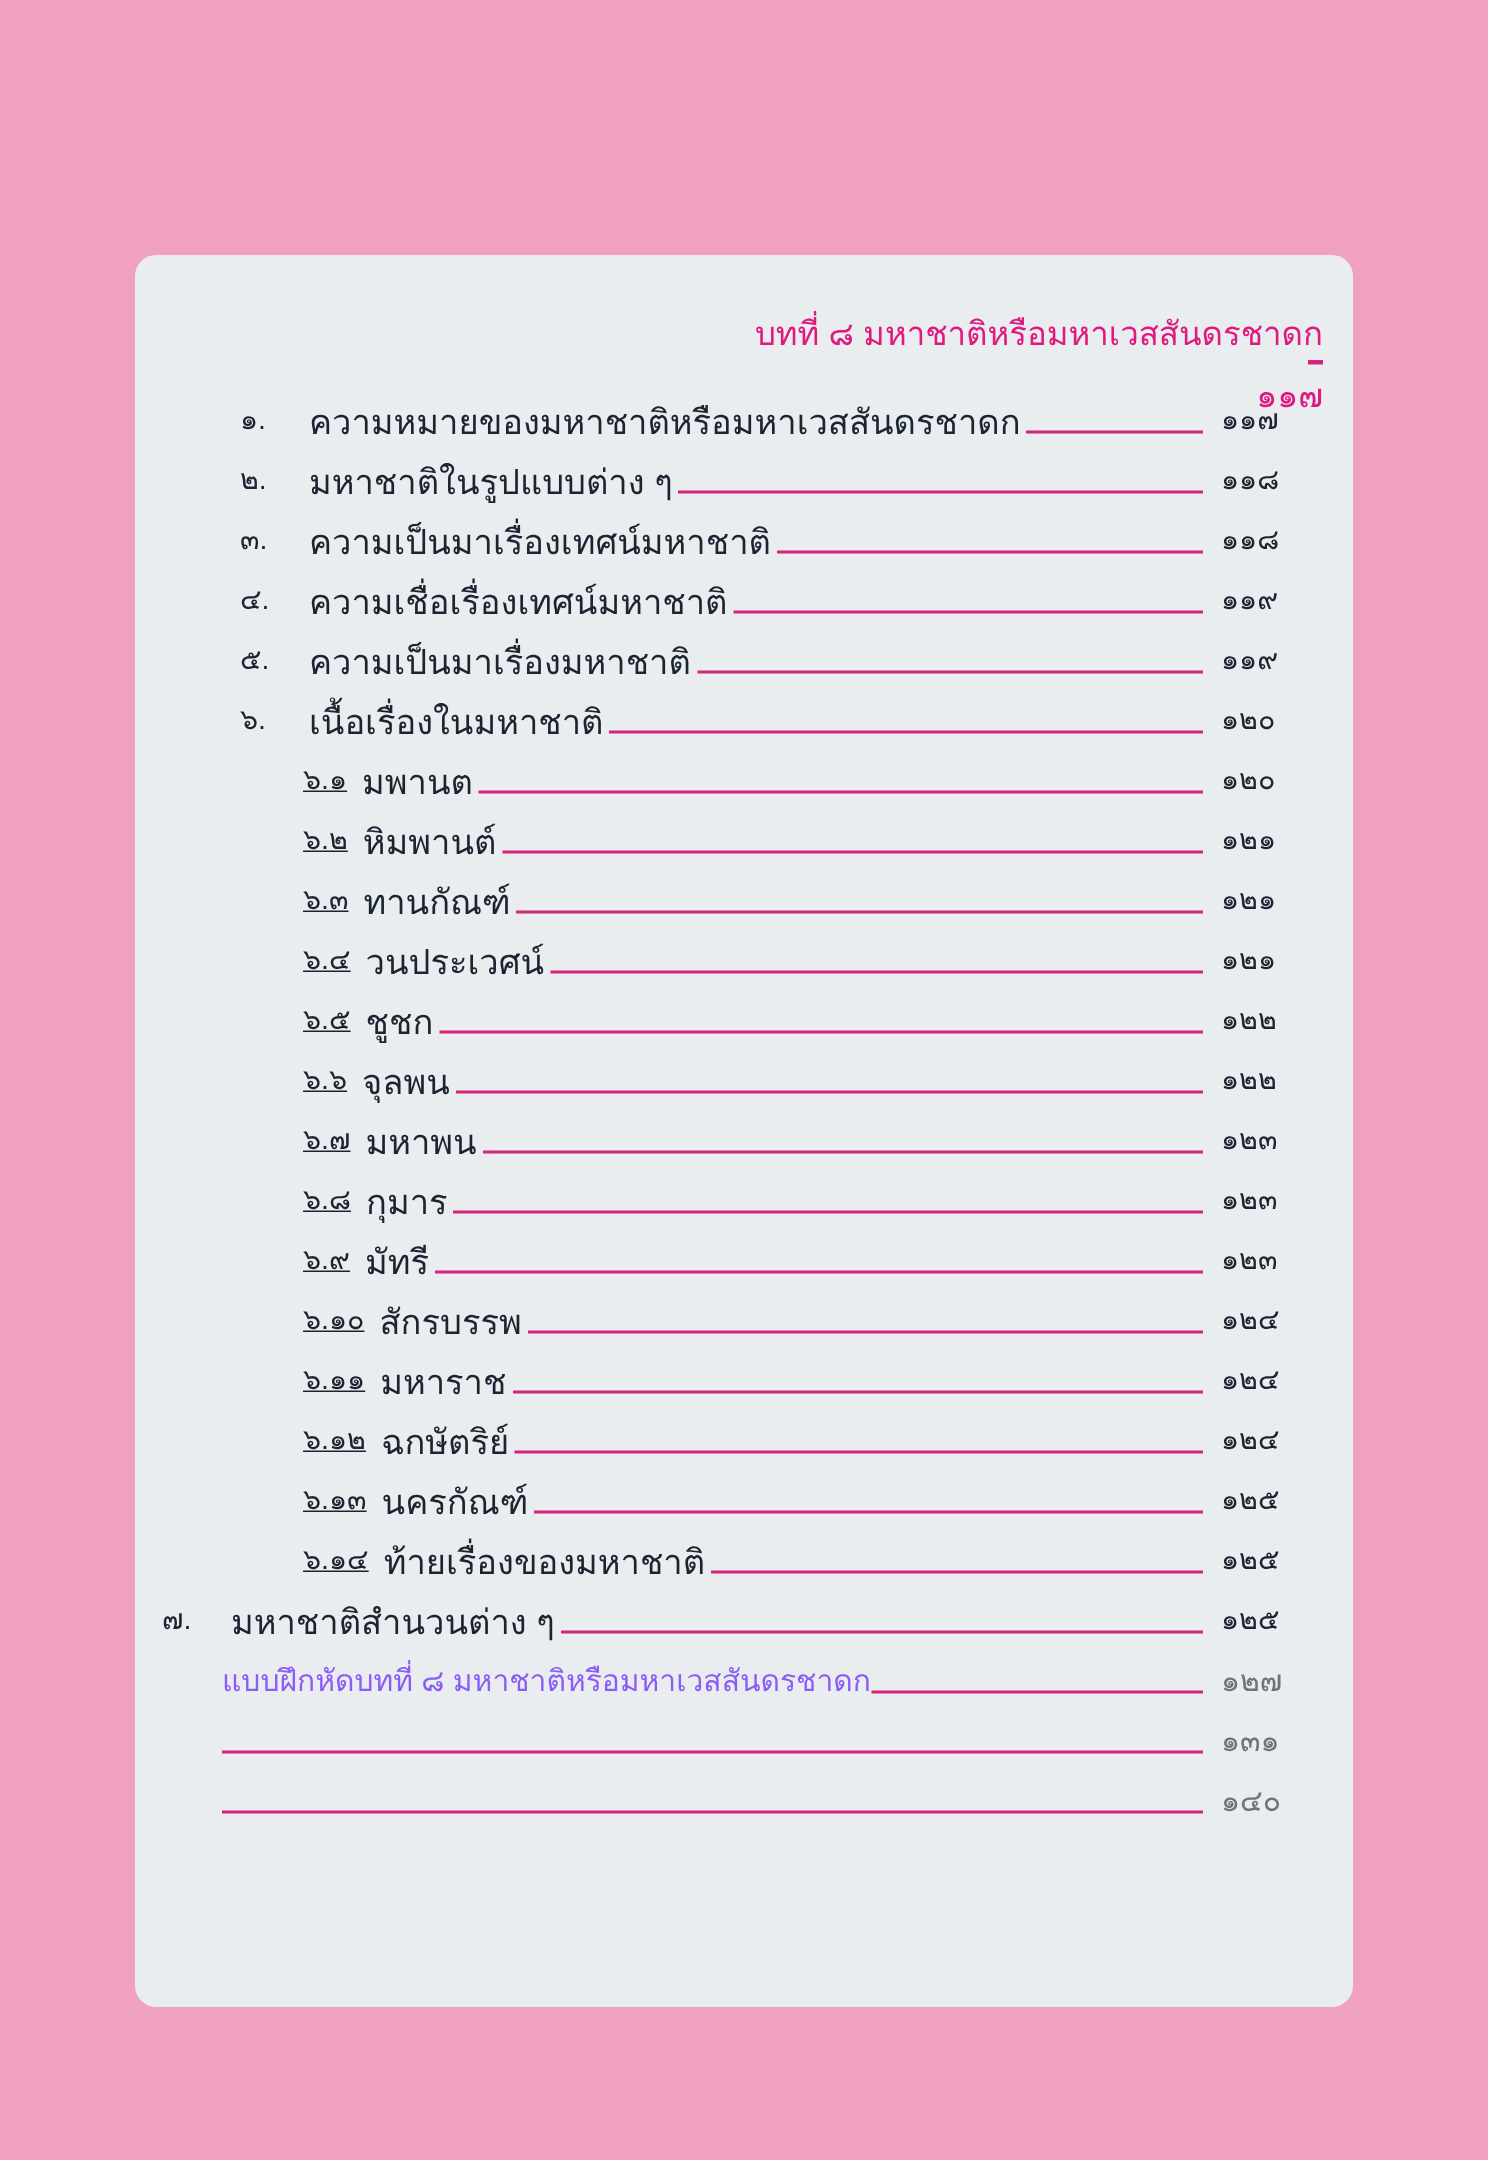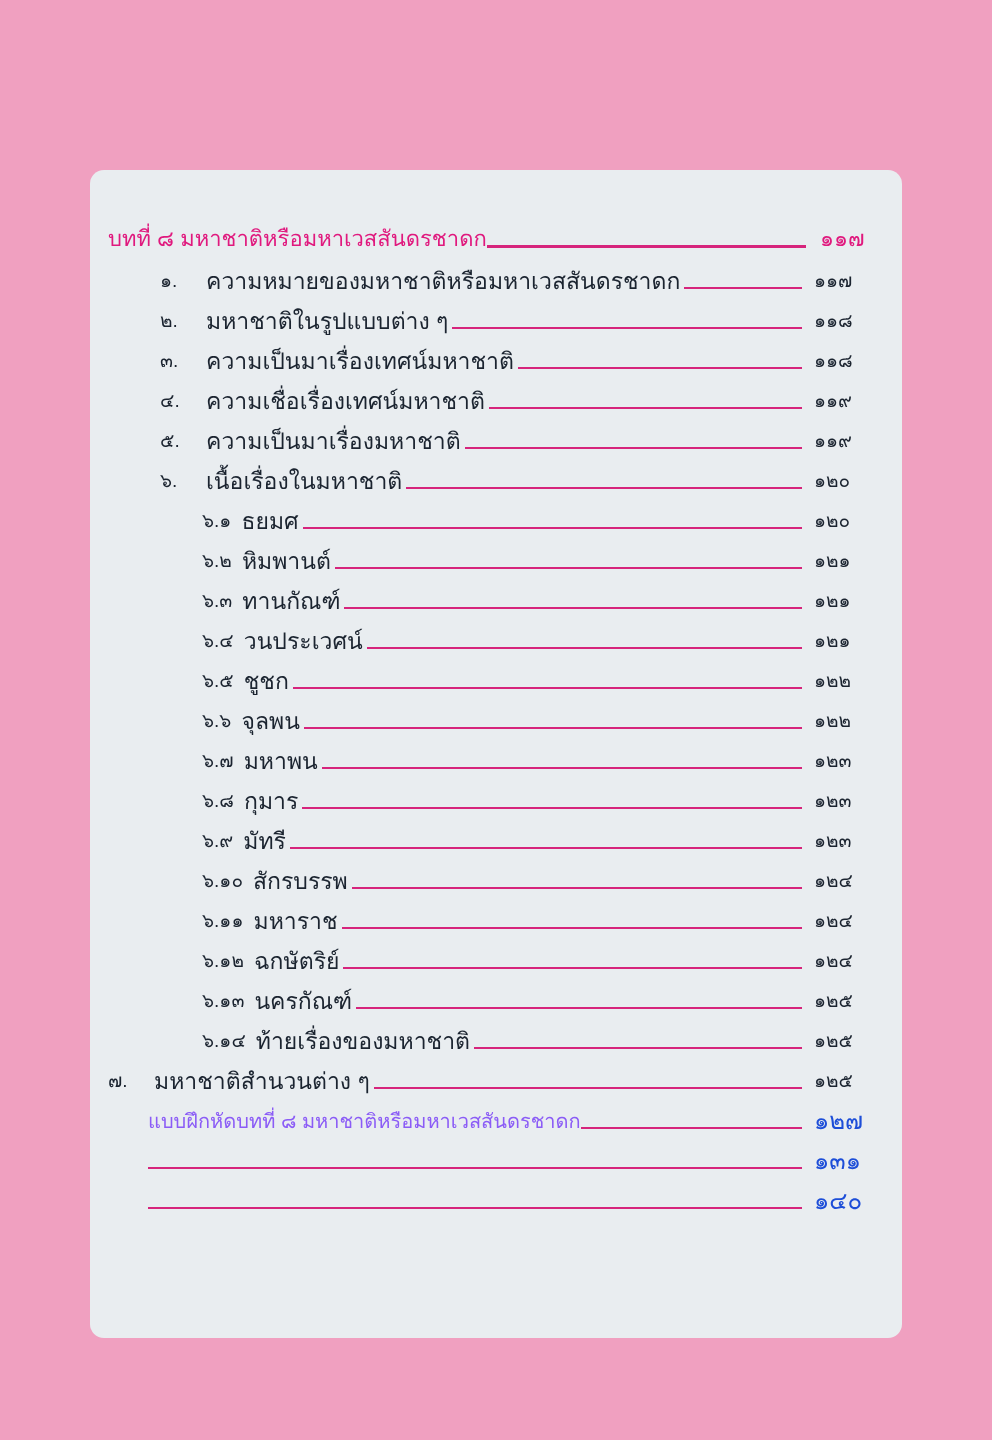--- a/index.html
+++ b/index.html
@@ -70,20 +70,21 @@
     font-size: 19px;
     line-height: 22px;
     padding-bottom: 4px;
     padding-left: 18px;
   }
 
   
   .row-chapter {
     height: 46px;
     padding-left: 18px;
+    flex-direction: column;
   }
   .row-chapter .label {
     color: #e0197e;
     font-size: 22px;
     line-height: 26px;
     font-weight: 400;
   }
   .row-chapter .leader {
     border-bottom-width: 3px;
     margin-bottom: 8px;
@@ -113,20 +114,21 @@
   }
 
   
   .row-l2 {
     padding-left: 112px;
     color: #1b2430;
   }
   .row-l2 .num {
     flex: 0 0 auto;
     margin-right: 10px;
+    text-decoration: underline;
   }
   .row-l2 .page {
     color: #1b2430;
     flex-basis: 68px;
     padding-left: 12px;
   }
 
   
   .row-l0 {
     padding-left: 18px;
@@ -144,24 +146,24 @@
   
   .row-pink {
     padding-left: 58px;
     color: #e0197e;
   }
   .row-pink .label {
     color: #8b5cf6;
     font-size: 20px;
   }
   .row-pink .page {
-    color: #1d4ed8;
+    color: #737373;
     flex-basis: 68px;
     padding-left: 12px;
-    font-size: 24px;
+    font-size: 20px;
   }
   .row-pink .leader {
     margin-left: 0px;
   }
 </style>
 </head>
 <body>
 
 <div id="toc-card">
   <div class="toc-list" id="toc-list">
@@ -203,21 +205,21 @@
         <span class="page">๑๑๙</span>
       </div>
       <div class="row row-l1">
         <span class="num">๖.</span>
         <span class="label">เนื้อเรื่องในมหาชาติ</span>
         <span class="leader"></span>
         <span class="page">๑๒๐</span>
       </div>
       <div class="row row-l2">
         <span class="num">๖.๑</span>
-        <span class="label">ธยมศ</span>
+        <span class="label">มพานต</span>
         <span class="leader"></span>
         <span class="page">๑๒๐</span>
       </div>
       <div class="row row-l2">
         <span class="num">๖.๒</span>
         <span class="label">หิมพานต์</span>
         <span class="leader"></span>
         <span class="page">๑๒๑</span>
       </div>
       <div class="row row-l2">

